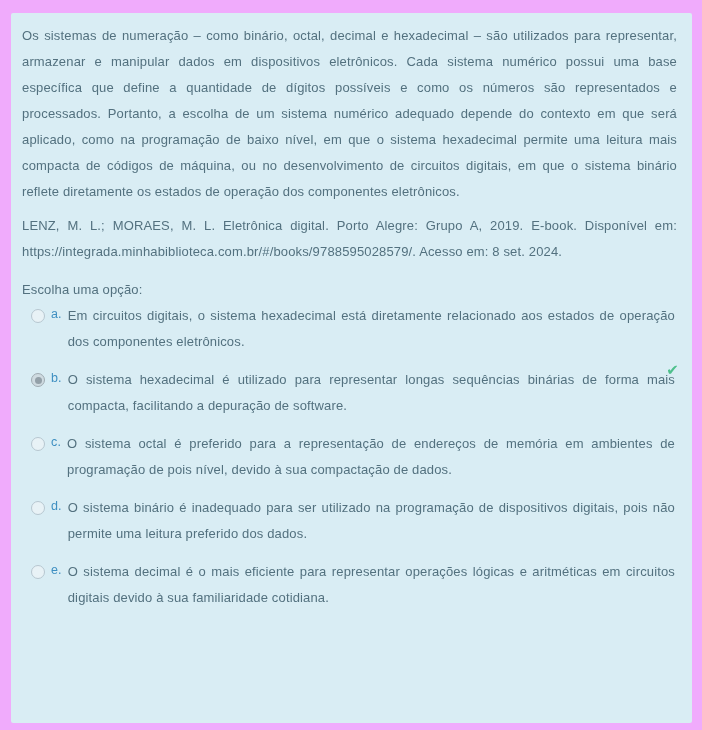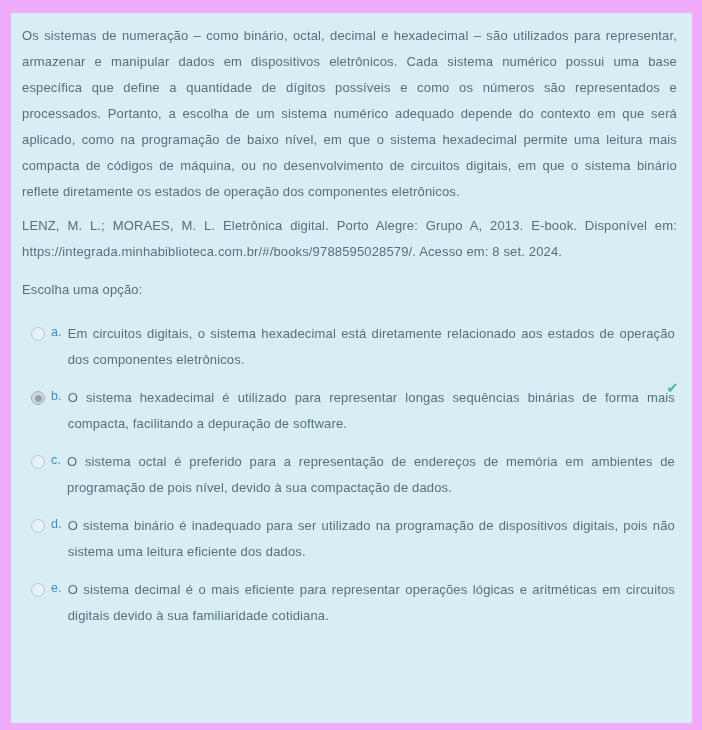--- a/index.html
+++ b/index.html
@@ -28,21 +28,21 @@
     letter-spacing: 0.15px;
     padding: 10px 15px 10px 11px;
     border-radius: 2px;
   }
   .para {
     margin: 0 0 8px 0;
     text-align: justify;
     line-height: 26px;
   }
   .choose {
-    margin: 12px 0 18px 0;
+    margin: 12px 0 0 0;
     line-height: 26px;
   }
   .option {
     display: flex;
     align-items: flex-start;
     margin: 0 0 12px 0;
   }
   .radio {
     flex: none;
     width: 12px;
@@ -96,21 +96,21 @@
   }
 </style>
 </head>
 <body>
 
 <div class="page">
   <div class="panel">
 
     <p class="para">Os sistemas de numeração – como binário, octal, decimal e hexadecimal – são utilizados para representar, armazenar e manipular dados em dispositivos eletrônicos. Cada sistema numérico possui uma base específica que define a quantidade de dígitos possíveis e como os números são representados e processados. Portanto, a escolha de um sistema numérico adequado depende do contexto em que será aplicado, como na programação de baixo nível, em que o sistema hexadecimal permite uma leitura mais compacta de códigos de máquina, ou no desenvolvimento de circuitos digitais, em que o sistema binário reflete diretamente os estados de operação dos componentes eletrônicos.</p>
 
-    <p class="para">LENZ, M. L.; MORAES, M. L. Eletrônica digital. Porto Alegre: Grupo A, 2013. E-book. Disponível em: https://integrada.minhabiblioteca.com.br/#/books/9788595028579/. Acesso em: 8 set. 2024.</p>
+    <p class="para">LENZ, M. L.; MORAES, M. L. Eletrônica digital. Porto Alegre: Grupo A, 2019. E-book. Disponível em: https://integrada.minhabiblioteca.com.br/#/books/9788595028579/. Acesso em: 8 set. 2024.</p>
 
 
     <div class="choose">Escolha uma opção:</div>
 
     <div class="option">
       <span class="radio"></span>
       <span class="letter">a.</span>
       <span class="opt-text"><span>Em circuitos digitais, o sistema hexadecimal está diretamente relacionado aos estados de operação dos componentes eletrônicos.</span></span>
     </div>
 
@@ -122,21 +122,21 @@
 
     <div class="option">
       <span class="radio"></span>
       <span class="letter">c.</span>
       <span class="opt-text"><span>O sistema octal é preferido para a representação de endereços de memória em ambientes de programação de pois nível, devido à sua compactação de dados.</span></span>
     </div>
 
     <div class="option">
       <span class="radio"></span>
       <span class="letter">d.</span>
-      <span class="opt-text"><span>O sistema binário é inadequado para ser utilizado na programação de dispositivos digitais, pois não sistema uma leitura eficiente dos dados.</span></span>
+      <span class="opt-text"><span>O sistema binário é inadequado para ser utilizado na programação de dispositivos digitais, pois não permite uma leitura preferido dos dados.</span></span>
     </div>
 
     <div class="option">
       <span class="radio"></span>
       <span class="letter">e.</span>
       <span class="opt-text"><span>O sistema decimal é o mais eficiente para representar operações lógicas e aritméticas em circuitos digitais devido à sua familiaridade cotidiana.</span></span>
     </div>
 
   </div>
 </div>

